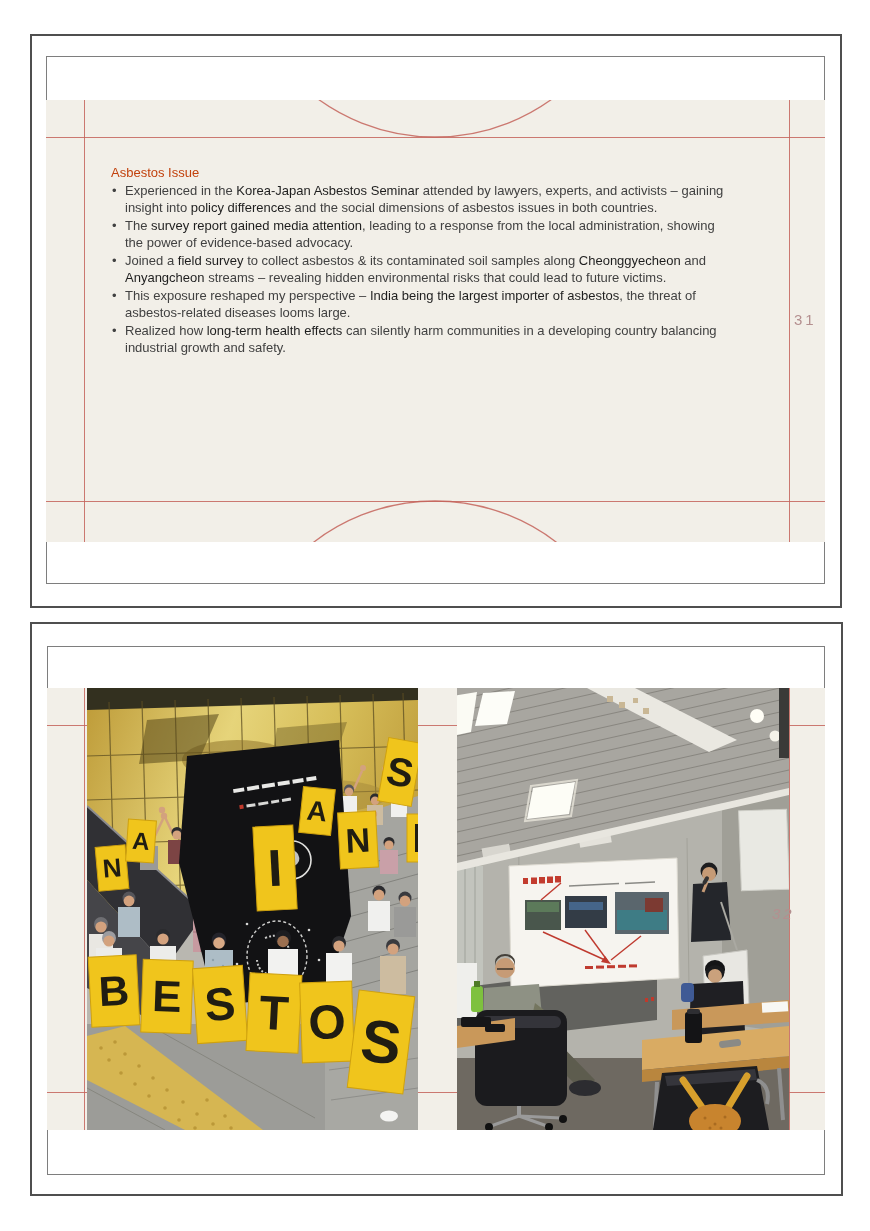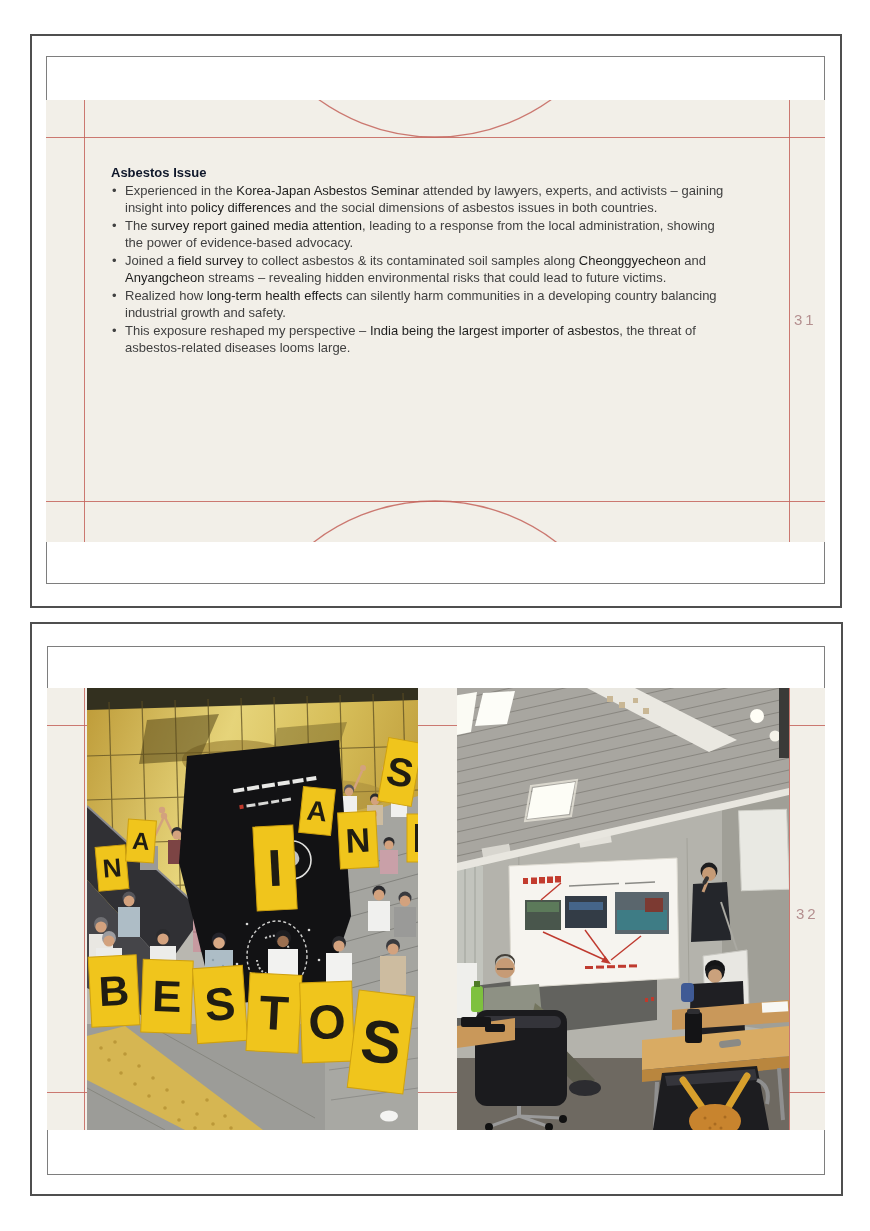--- a/index.html
+++ b/index.html
@@ -6,21 +6,21 @@
   .canvas{position:relative;width:870px;height:1231px;background:#ffffff;overflow:hidden;
           font-family:"Liberation Sans",sans-serif;}
   .page-outer{position:absolute;box-sizing:border-box;border:2px solid #4f4f4f;background:#ffffff;}
   .page-inner{position:absolute;box-sizing:border-box;border:1px solid #7e7e7e;background:#ffffff;}
   .cream{position:absolute;background:#f2efe8;}
   .guide-h{position:absolute;height:1px;background:#c4635a;opacity:.85;}
   .guide-v{position:absolute;width:1px;background:#c4635a;opacity:.85;}
   .arcs{position:absolute;pointer-events:none;}
   .textblock{position:absolute;left:111px;top:164px;width:615px;color:#414141;
              font-size:13px;line-height:17.55px;}
-  .textblock .title{font-weight:bold;color:#0f172a;}
+  .textblock .title{font-weight:normal;color:#c2410c;}
   .textblock strong{font-weight:normal;color:#1e1e1e;}
   ul.bullets{margin:0;padding:0;list-style:none;}
   ul.bullets li{position:relative;padding-left:14px;}
   ul.bullets li::before{content:"\2022";position:absolute;left:1px;top:0;color:#414141;}
   .pagenum{position:absolute;font-size:15px;letter-spacing:3px;color:#b48f8f;}
   .photo{position:absolute;overflow:hidden;background:#b9b7b0;}
   .photo svg{display:block;}
   .card-letter{font-family:"Liberation Sans",sans-serif;font-weight:bold;fill:#201d12;text-anchor:middle;}
 </style>
 </head>
@@ -41,22 +41,22 @@
   <div class="guide-h" style="left:46px;top:501px;width:779px;"></div>
   <div class="guide-v" style="left:84px;top:100px;height:442px;"></div>
   <div class="guide-v" style="left:789px;top:100px;height:442px;"></div>
 
   <div class="textblock">
     <div class="title">Asbestos Issue</div>
     <ul class="bullets">
         <li><span>Experienced in the </span><strong>Korea-Japan Asbestos Seminar</strong><span> attended by lawyers, experts, and activists – gaining insight into </span><strong>policy differences</strong><span> and the social dimensions of asbestos issues in both countries.</span></li>
         <li><span>The </span><strong>survey report gained media attention</strong><span>, leading to a response from the local administration, showing the power of evidence-based advocacy.</span></li>
         <li><span>Joined a </span><strong>field survey</strong><span> to collect asbestos &amp; its contaminated soil samples along </span><strong>Cheonggyecheon</strong><span> and </span><strong>Anyangcheon</strong><span> streams – revealing hidden environmental risks that could lead to future victims.</span></li>
+        <li><span>This exposure reshaped my perspective – </span><strong>India being the largest importer of asbestos</strong><span>, the threat of asbestos-related diseases looms large.</span></li>
         <li><span>Realized how </span><strong>long-term health effects</strong><span> can silently harm communities in a developing country balancing industrial growth and safety.</span></li>
-        <li><span>This exposure reshaped my perspective – </span><strong>India being the largest importer of asbestos</strong><span>, the threat of asbestos-related diseases looms large.</span></li>
       </ul>
   </div>
 
   <div class="pagenum" style="left:794px;top:311px;">31</div>
 
   <div class="page-outer" style="left:30px;top:622px;width:813px;height:574px;"></div>
   <div class="page-inner" style="left:47px;top:646px;width:778px;height:529px;"></div>
   <div class="cream" style="left:47px;top:688px;width:778px;height:442px;"></div>
 
   <div class="guide-h" style="left:47px;top:725px;width:778px;"></div>
@@ -596,15 +596,15 @@
             <circle cx="258" cy="436" r="1.5"></circle>
             <circle cx="268" cy="429" r="1.5"></circle>
             <circle cx="253" cy="440" r="1.5"></circle>
             <circle cx="264" cy="440" r="1.5"></circle>
           </g>
       <path d="M300,392 q14,6 10,24" fill="none" stroke="#8f8f8f" stroke-width="4"></path>
     </g>
   </svg>
   </div>
 
-  <div class="pagenum" style="left:796px;top:905px;">32</div>
+  <div class="pagenum" style="left:772px;top:905px;font-style:italic;">32</div>
 
 </div>
 
 </body></html>

